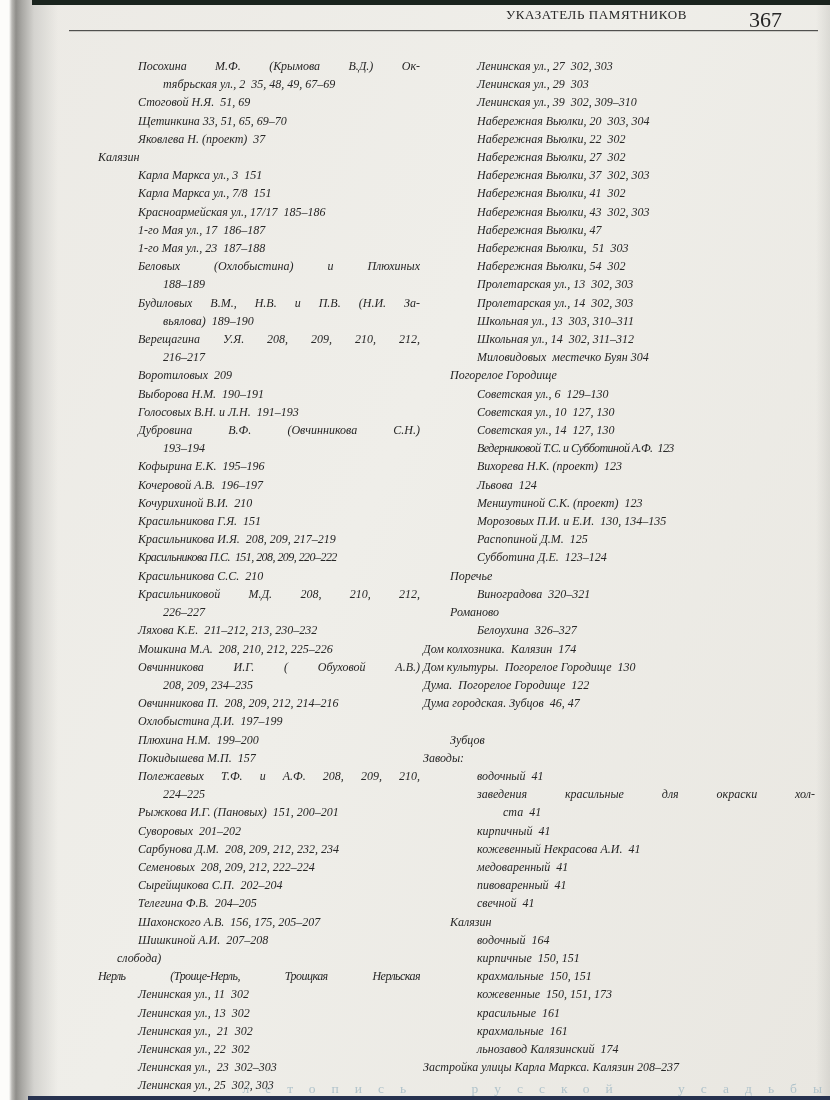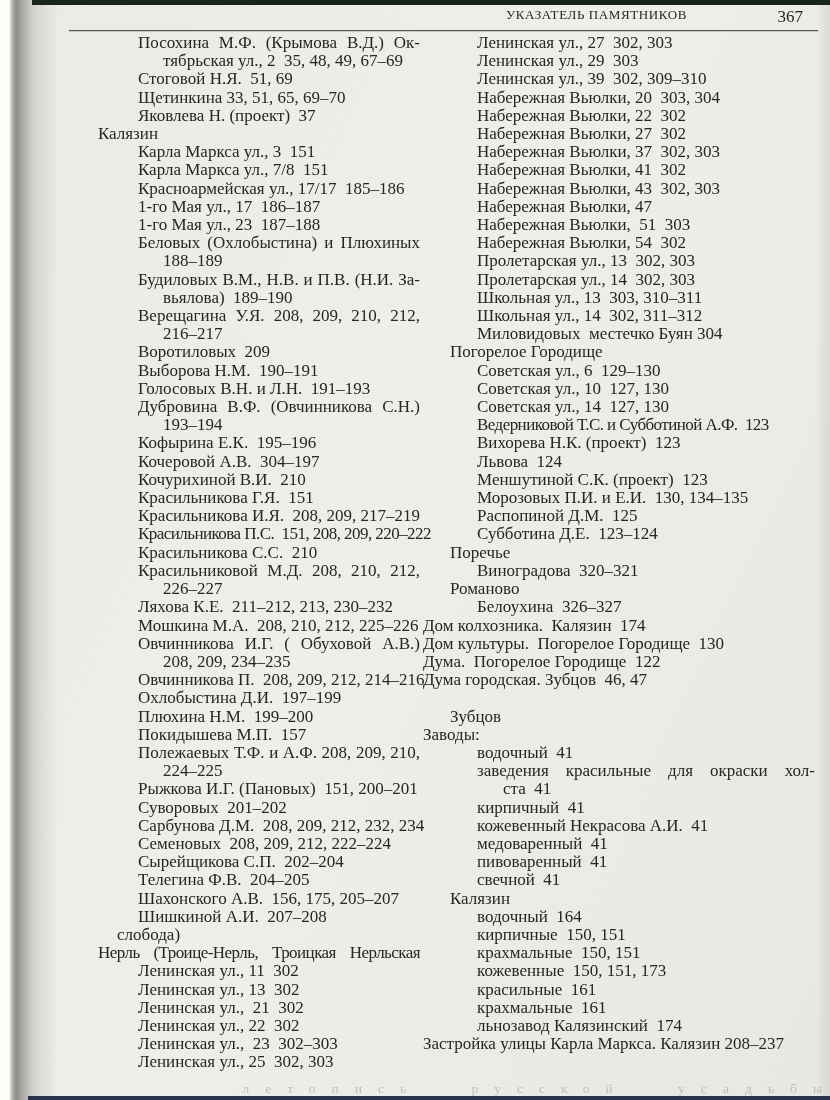--- a/index.html
+++ b/index.html
@@ -13,24 +13,24 @@
     color:var(--text);
     font-family:"Liberation Serif","DejaVu Serif",serif;
   }
   .top-edge{position:absolute;top:0;left:32px;right:0;height:5px;background:var(--top_edge);}
   .bottom-edge{position:absolute;bottom:0;left:28px;right:0;height:4px;background:var(--bottom_edge);}
   .binding{position:absolute;left:0;top:0;bottom:0;width:60px;
     background:linear-gradient(to right,#fcfcfa 0px,#fcfcfa 9px,#b8b7b3 12px,#8f8e8a 16px,#a9a8a4 22px,#d4d3cf 34px,rgba(237,236,231,0) 58px);}
   .right-shade{position:absolute;right:0;top:0;bottom:0;width:14px;
     background:linear-gradient(to left,rgba(170,170,165,0.28),rgba(170,170,165,0));}
   .header-title{position:absolute;top:7px;right:143px;font-size:13px;letter-spacing:0.6px;white-space:pre;}
-  .page-number{position:absolute;top:7px;right:27px;font-size:17px;}
+  .page-number{position:absolute;top:7px;right:48px;font-size:22px;}
   .header-rule{position:absolute;top:30px;left:69px;right:12px;height:1px;background:var(--rule);
     box-shadow:0 1px 0 rgba(80,80,78,0.22);}
-  .col{position:absolute;top:34px;font-size:17px;line-height:18.2px;}
+  .col{position:absolute;top:57px;font-size:12px;line-height:18.2px;font-style:italic;}
   .col-left{left:70px;width:350px;}
   .col-right{left:423px;width:392px;}
   .line{white-space:pre;}
   .line.blank{height:18.2px;}
   .col-left .i1{padding-left:28px;}
   .col-left .i1.c{padding-left:47px;}
   .col-left .i2{padding-left:68px;}
   .col-left .i2.c{padding-left:93px;}
   .col-right .i0{padding-left:0;}
   .col-right .i1{padding-left:27px;}
@@ -70,21 +70,21 @@
     <div class="line i2 j">Будиловых В.М., Н.В. и П.В. (Н.И. За-</div>
     <div class="line i2 c">вьялова)  189–190</div>
     <div class="line i2 j">Верещагина У.Я.  208, 209, 210, 212,</div>
     <div class="line i2 c">216–217</div>
     <div class="line i2">Воротиловых  209</div>
     <div class="line i2">Выборова Н.М.  190–191</div>
     <div class="line i2">Голосовых В.Н. и Л.Н.  191–193</div>
     <div class="line i2 j">Дубровина В.Ф. (Овчинникова С.Н.)</div>
     <div class="line i2 c">193–194</div>
     <div class="line i2">Кофырина Е.К.  195–196</div>
-    <div class="line i2">Кочеровой А.В.  304–197</div>
+    <div class="line i2">Кочеровой А.В.  196–197</div>
     <div class="line i2">Кочурихиной В.И.  210</div>
     <div class="line i2">Красильникова Г.Я.  151</div>
     <div class="line i2">Красильникова И.Я.  208, 209, 217–219</div>
     <div class="line i2 n">Красильникова П.С.  151, 208, 209, 220–222</div>
     <div class="line i2">Красильникова С.С.  210</div>
     <div class="line i2 j">Красильниковой М.Д.  208, 210, 212,</div>
     <div class="line i2 c">226–227</div>
     <div class="line i2">Ляхова К.Е.  211–212, 213, 230–232</div>
     <div class="line i2">Мошкина М.А.  208, 210, 212, 225–226</div>
     <div class="line i2 j">Овчинникова И.Г. ( Обуховой А.В.)</div>

